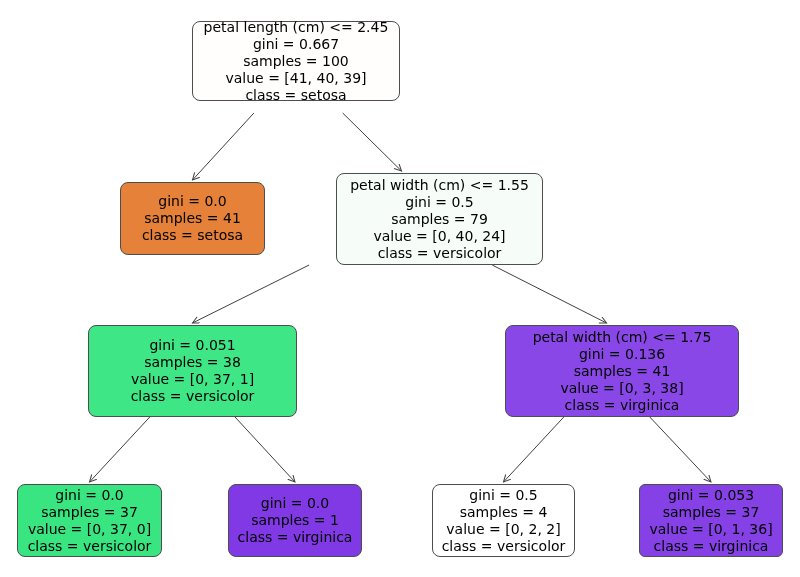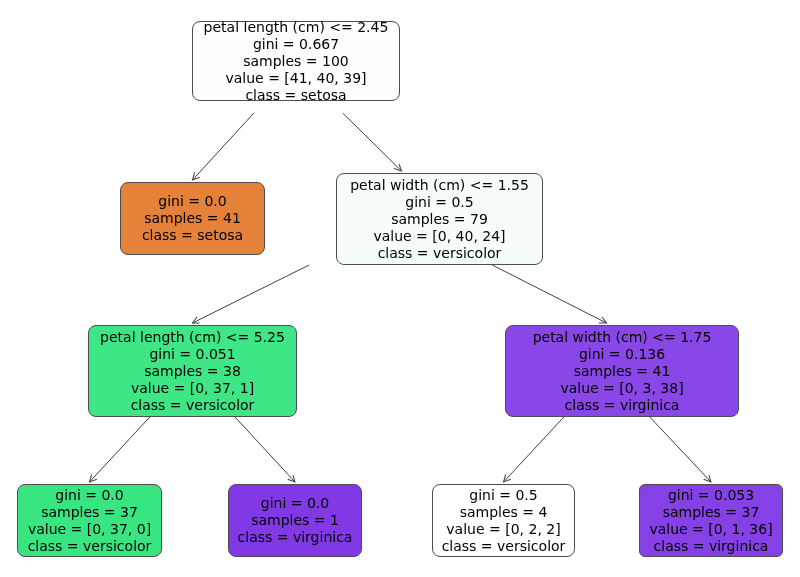--- a/index.html
+++ b/index.html
@@ -86,21 +86,20 @@
 
   <div class="node" id="node-n2" style="background: rgb(246, 253, 249);">
     <div>petal width (cm) &lt;= 1.55</div>
     <div>gini = 0.5</div>
     <div>samples = 79</div>
     <div>value = [0, 40, 24]</div>
     <div>class = versicolor</div>
   </div>
 
   <div class="node" id="node-n3" style="background: rgb(63, 230, 133);">
-    <div>petal length (cm) &lt;= 5.25</div>
     <div>gini = 0.051</div>
     <div>samples = 38</div>
     <div>value = [0, 37, 1]</div>
     <div>class = versicolor</div>
   </div>
 
   <div class="node" id="node-n4" style="background: rgb(138, 71, 231);">
     <div>petal width (cm) &lt;= 1.75</div>
     <div>gini = 0.136</div>
     <div>samples = 41</div>

